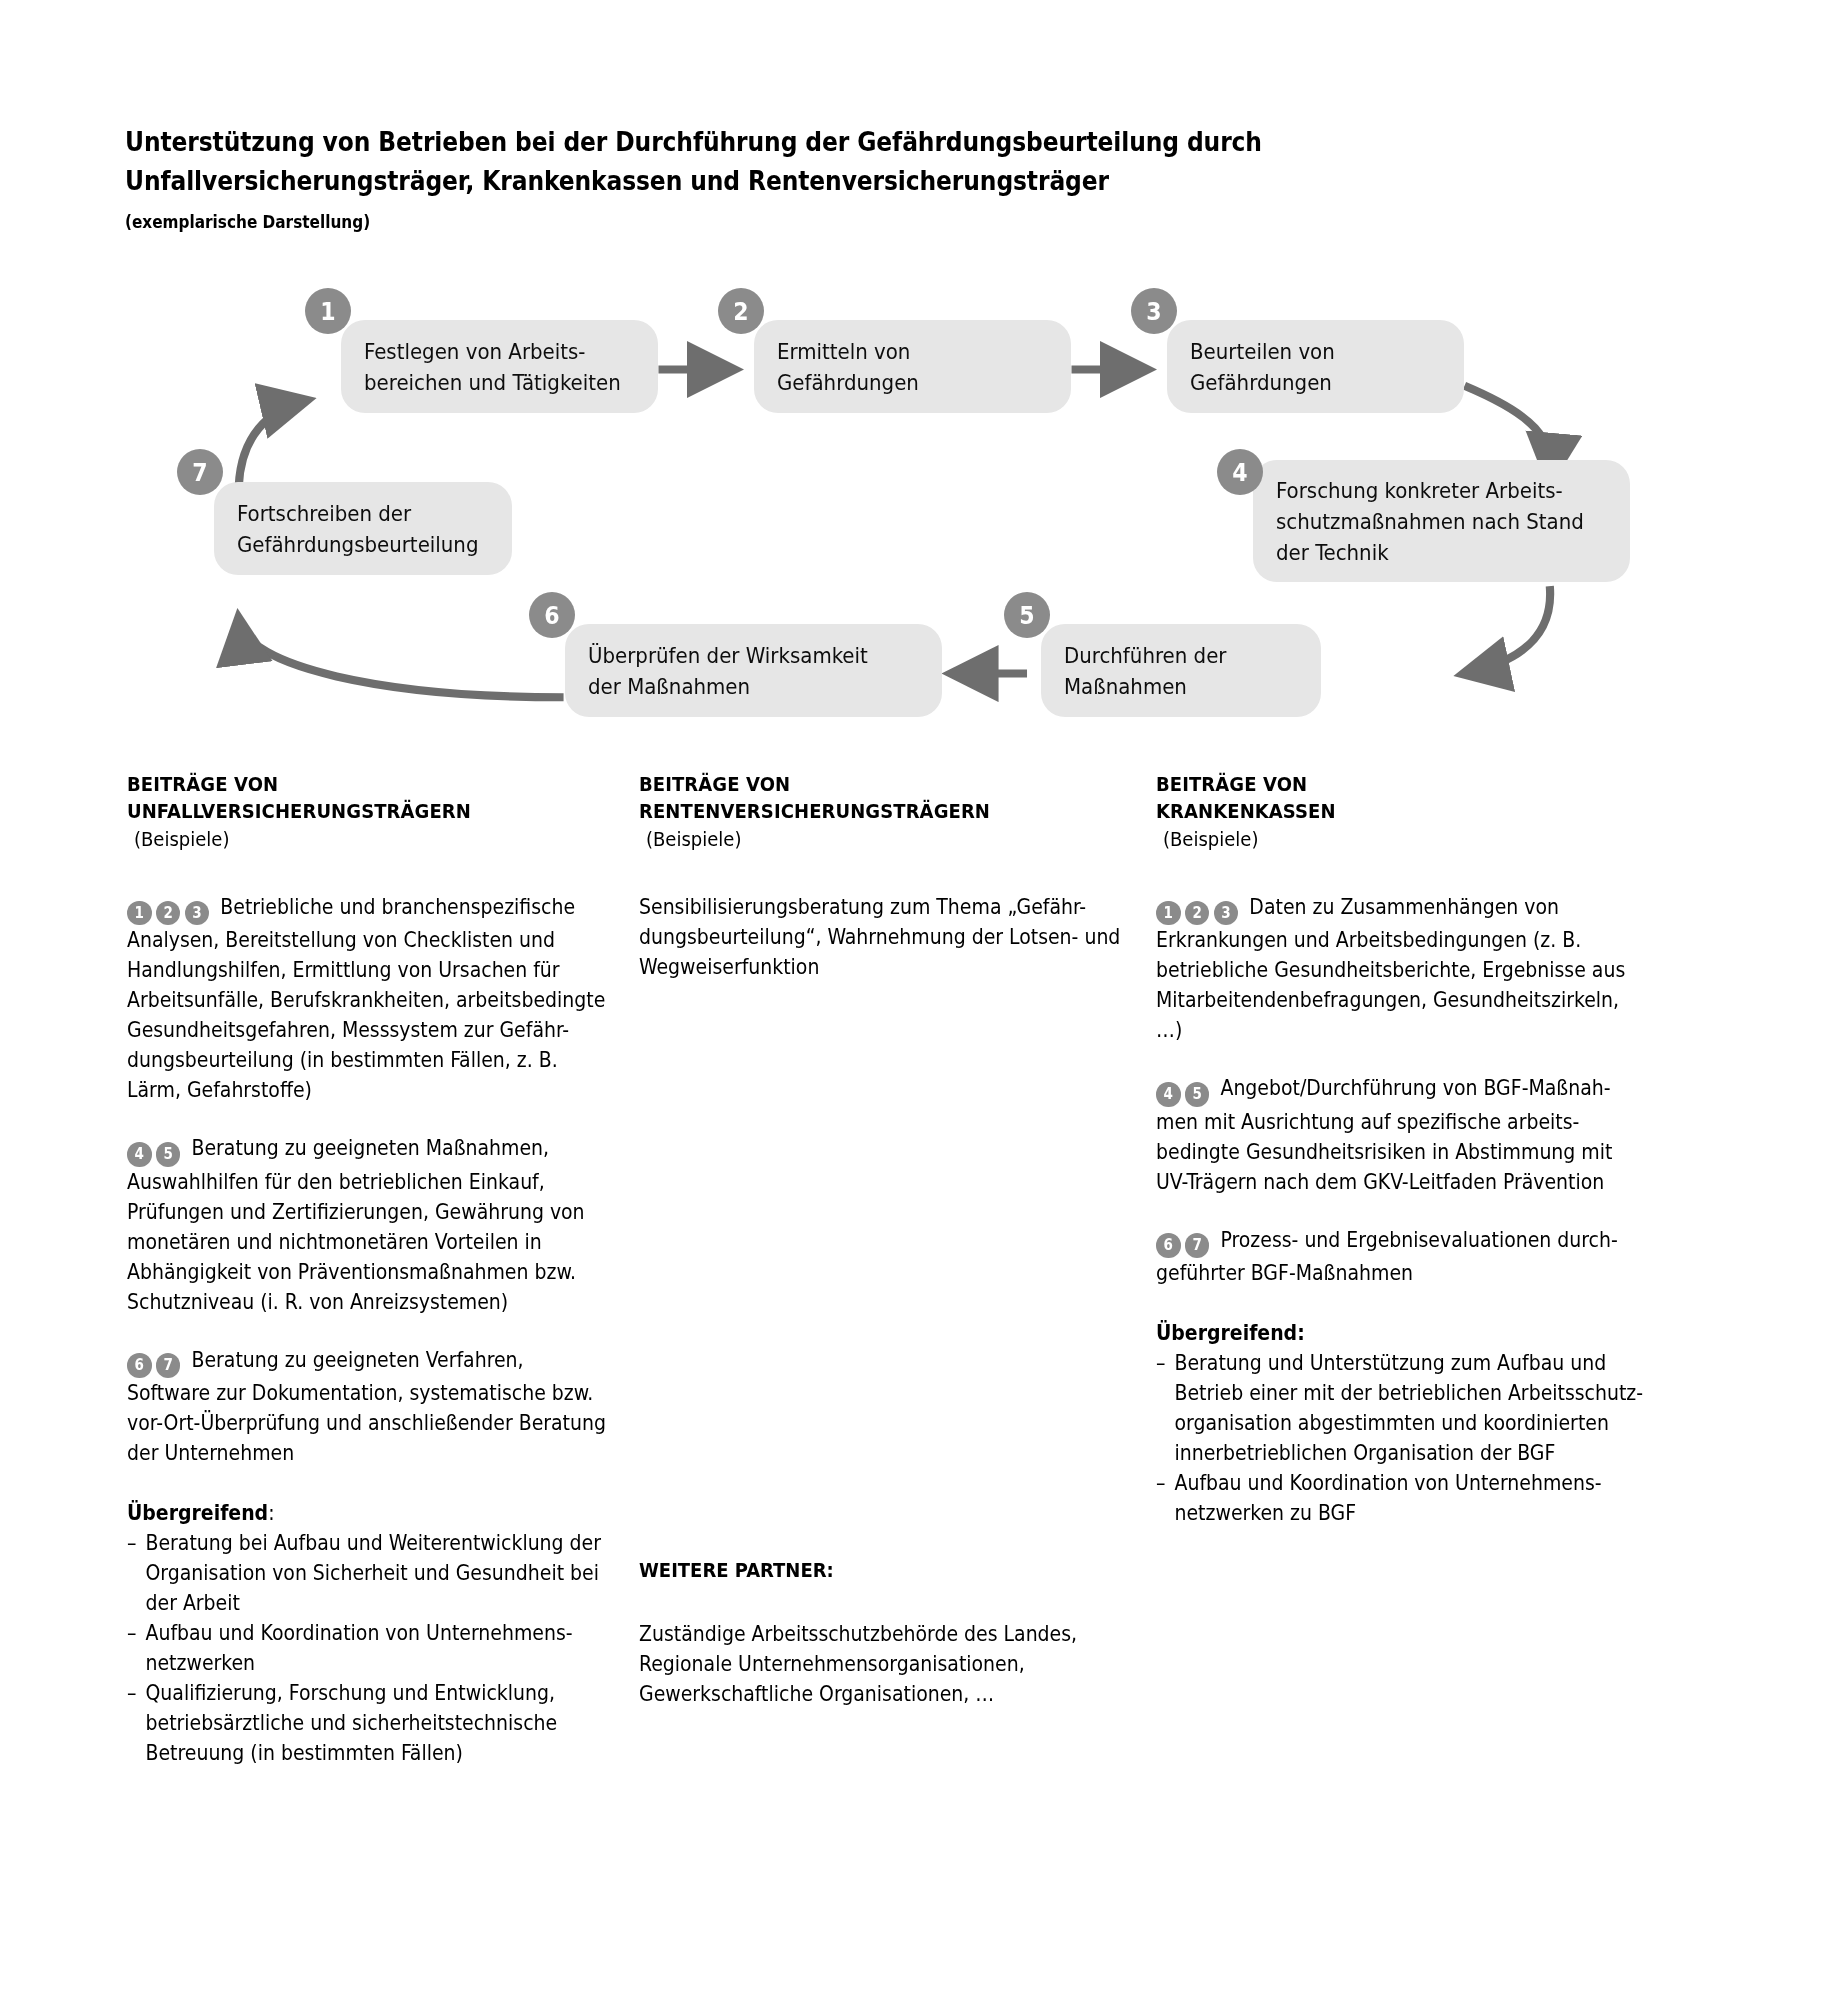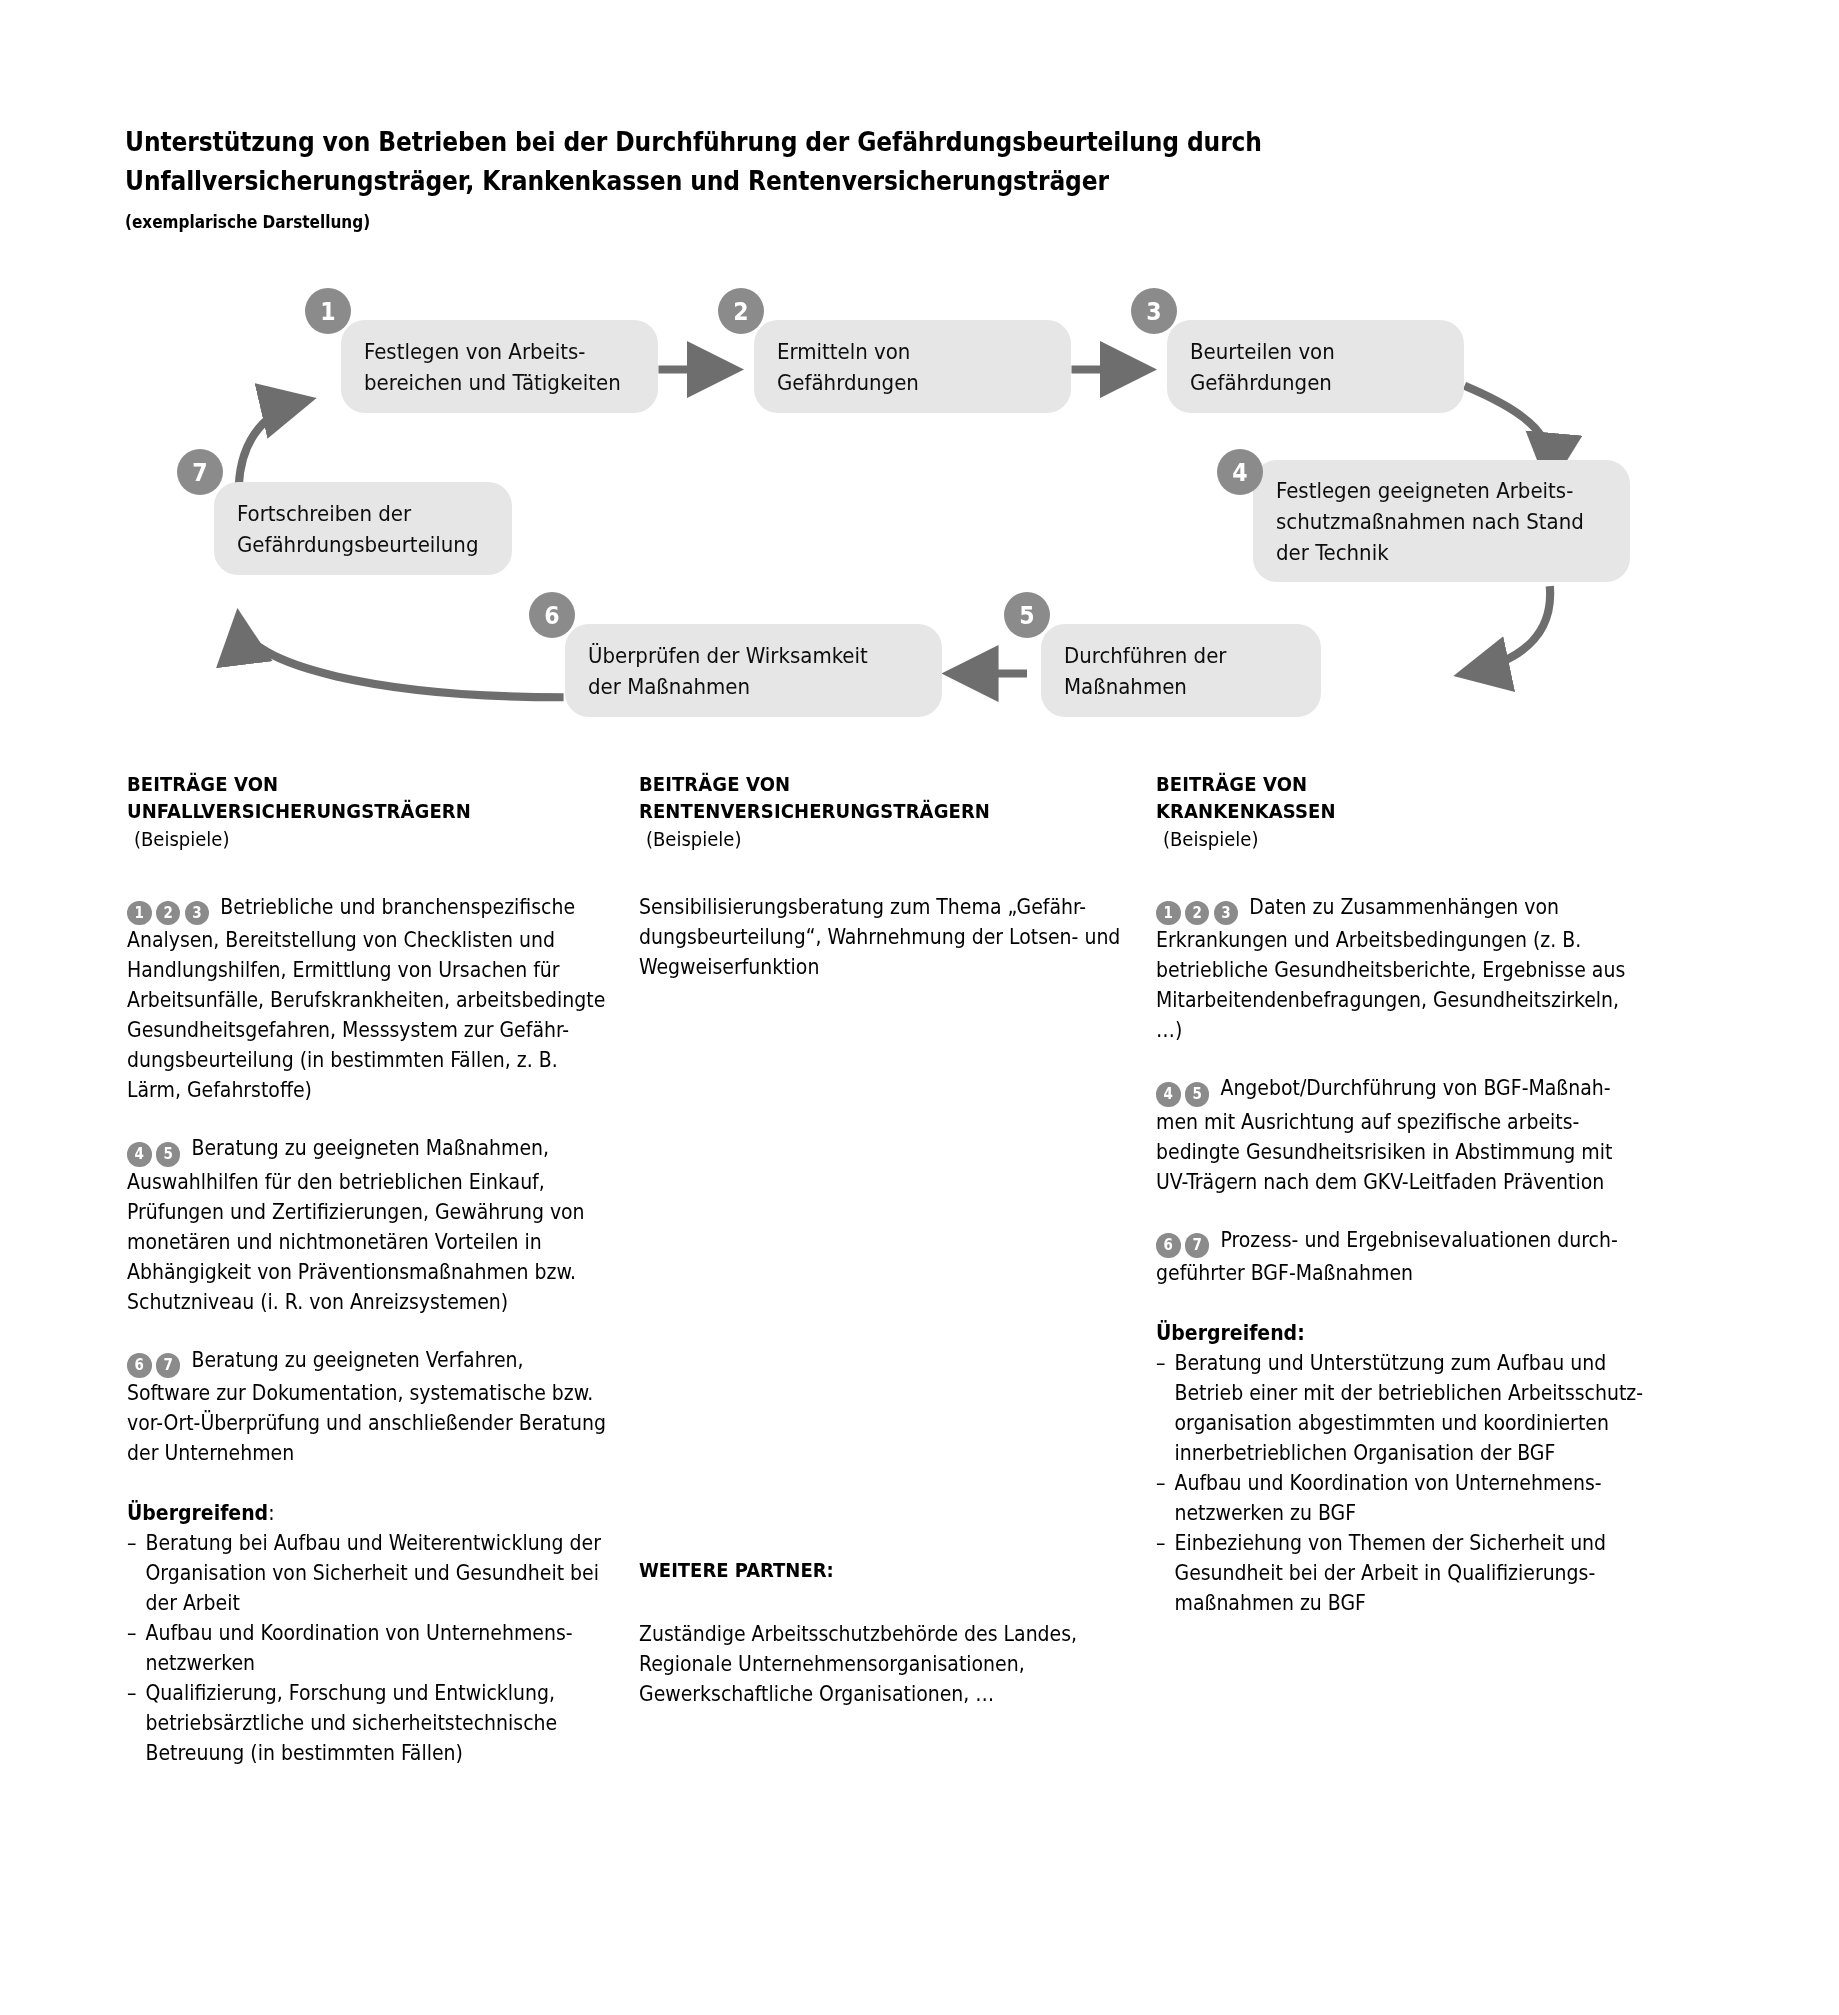--- a/index.html
+++ b/index.html
@@ -234,21 +234,21 @@
   </div>
   <div class="step-circle" style="left:718px; top:288px;">2</div>
 
   <div class="step-box" style="left:1167px; top:320px; width:297px; height:93px;">
     <div class="step-text">Beurteilen von
 Gefährdungen</div>
   </div>
   <div class="step-circle" style="left:1131px; top:288px;">3</div>
 
   <div class="step-box" style="left:1253px; top:460px; width:377px; height:122px;">
-    <div class="step-text">Festlegen geeigneten Arbeits-
+    <div class="step-text">Forschung konkreter Arbeits-
 schutzmaßnahmen nach Stand
 der Technik</div>
   </div>
   <div class="step-circle" style="left:1217px; top:449px;">4</div>
 
   <div class="step-box" style="left:1041px; top:624px; width:280px; height:93px;">
     <div class="step-text">Durchführen der
 Maßnahmen</div>
   </div>
   <div class="step-circle" style="left:1004px; top:592px;">5</div>
@@ -300,21 +300,20 @@
     <div class="col-sub">(Beispiele)</div>
     <div class="col-body">
         <div class="para first"><span class="badge-group"><span class="badge">1</span><span class="badge">2</span><span class="badge">3</span></span><span>Daten zu Zusammenhängen von Erkrankungen und Arbeitsbedingungen (z. B. betriebliche Gesundheitsberichte, Ergebnisse aus Mitarbeitendenbefragungen, Gesundheitszirkeln, …)</span></div>
         <div class="para"><span class="badge-group"><span class="badge">4</span><span class="badge">5</span></span><span>Angebot/Durchführung von BGF-Maßnah-men mit Ausrichtung auf spezifische arbeits-bedingte Gesundheitsrisiken in Abstimmung mit UV-Trägern nach dem GKV-Leitfaden Prävention</span></div>
         <div class="para"><span class="badge-group"><span class="badge">6</span><span class="badge">7</span></span><span>Prozess- und Ergebnisevaluationen durch-geführter BGF-Maßnahmen</span></div>
       </div>
     <div class="uber-head"><span>Übergreifend:</span></div>
     <ul class="dashlist">
         <li>Beratung und Unterstützung zum Aufbau und Betrieb einer mit der betrieblichen Arbeitsschutz-organisation abgestimmten und koordinierten innerbetrieblichen Organisation der BGF</li>
         <li>Aufbau und Koordination von Unternehmens-netzwerken zu BGF</li>
-        <li>Einbeziehung von Themen der Sicherheit und Gesundheit bei der Arbeit in Qualifizierungs-maßnahmen zu BGF</li>
       </ul>
   </div>
 </div>
 
 <div id="partner-block">
   <div class="partner-head">WEITERE PARTNER:</div>
   <div class="partner-body" style="white-space:pre-line;">Zuständige Arbeitsschutzbehörde des Landes,
 Regionale Unternehmensorganisationen,
 Gewerkschaftliche Organisationen, …</div>
 </div>

